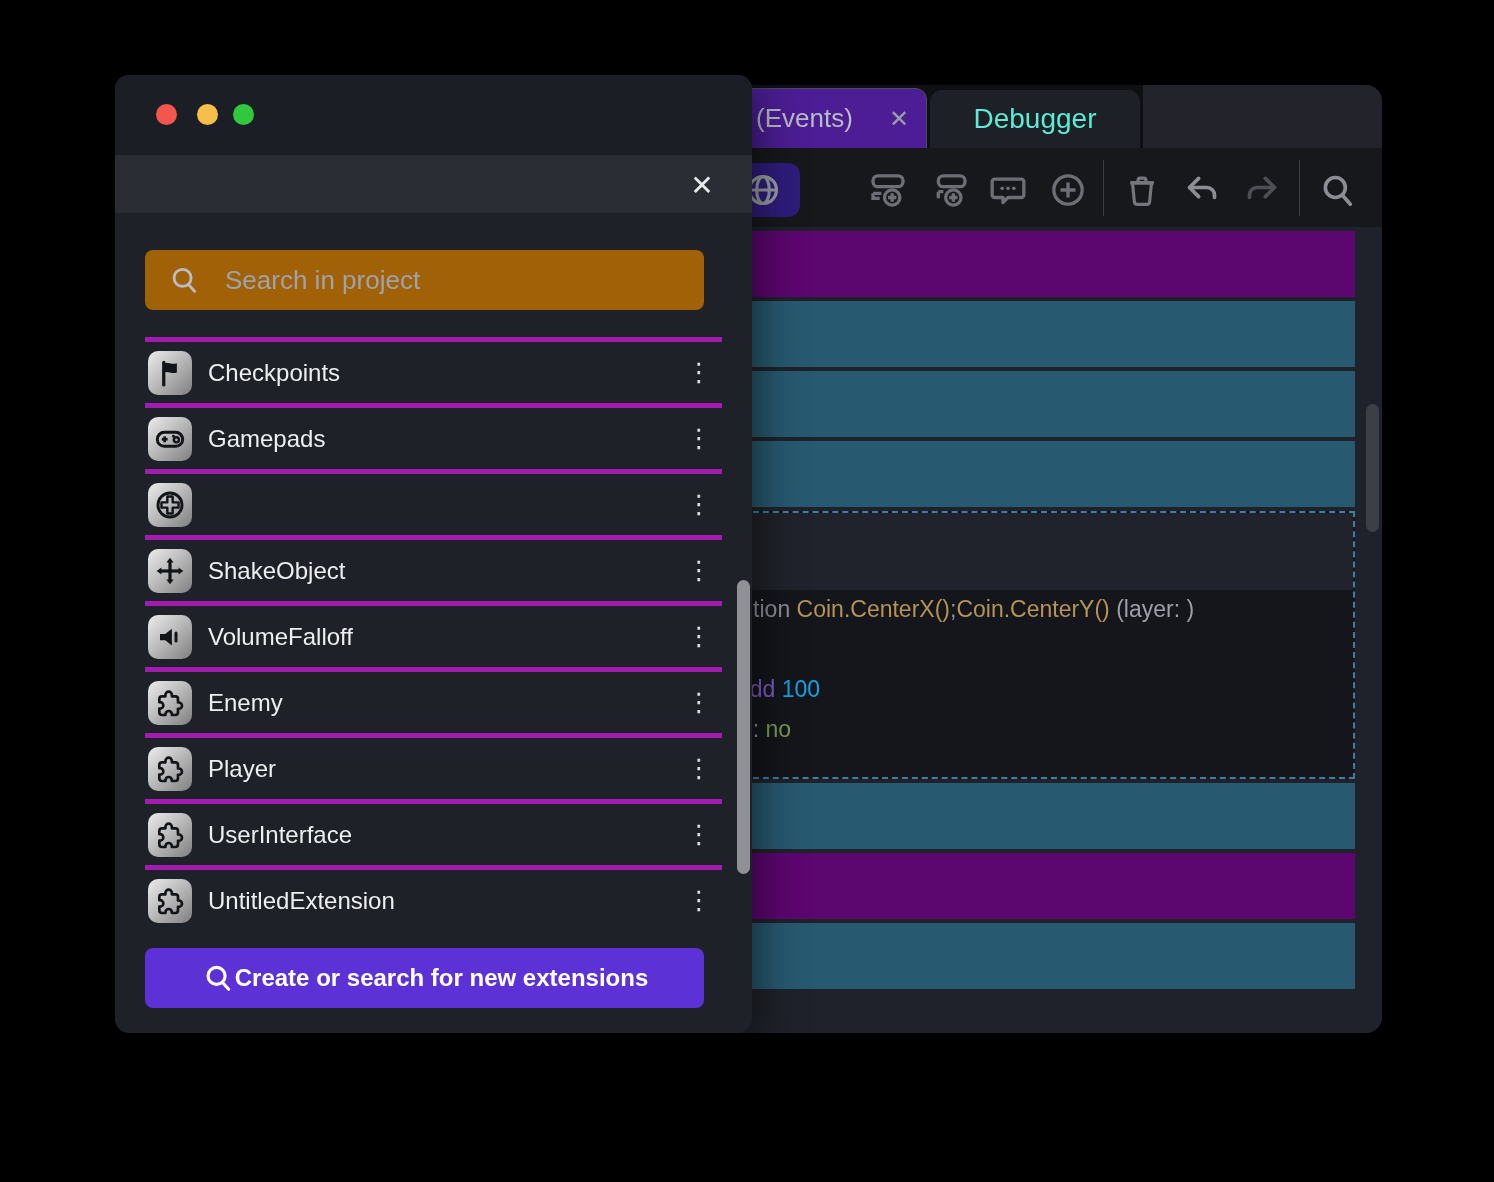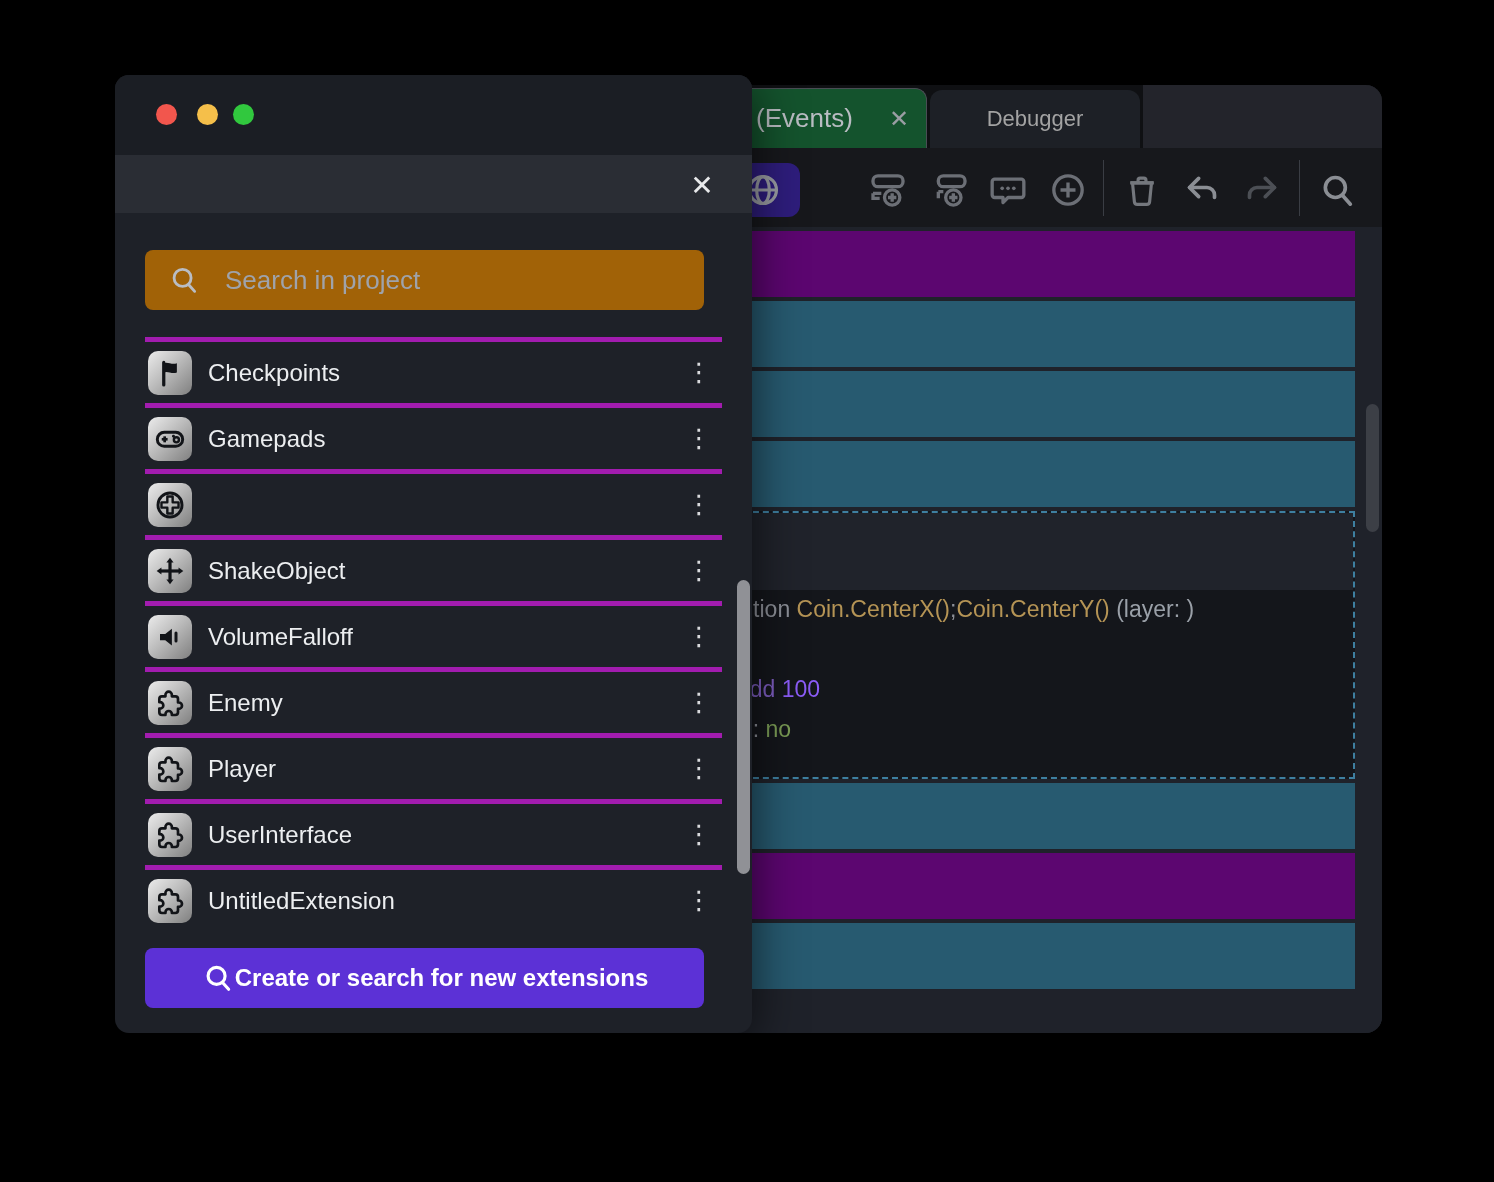--- a/index.html
+++ b/index.html
@@ -5,27 +5,27 @@
   html,body{margin:0;padding:0;background:#000;width:1494px;height:1182px;
     font-family:"Liberation Sans","DejaVu Sans",sans-serif;overflow:hidden;position:relative;}
   *{box-sizing:border-box;}
 
   
   .app-window{position:absolute;left:600px;top:85px;width:782px;height:948px;
     background:#1f222a;border-radius:16px;overflow:hidden;}
   .tabstrip{position:absolute;left:0;top:0;width:100%;height:63px;background:#0f1013;}
   .controls-section{position:absolute;left:543px;top:0;width:239px;height:63px;background:#23242b;}
   .tab{position:absolute;display:flex;align-items:center;}
-  .tab-active{left:100px;top:3px;width:227px;height:60px;background:#14532d;
+  .tab-active{left:100px;top:3px;width:227px;height:60px;background:#4c1d95;
     border:1px solid #4a4d54;border-bottom:none;border-radius:12px 12px 0 0;text-align:right;}
   .tab-active .tab-label{position:absolute;left:55px;font-size:26px;color:#b9bcc2;}
   .tab-close{position:absolute;left:182px;top:14px;width:32px;height:32px;font-size:24px;color:#9a9da3;
     display:flex;align-items:center;justify-content:center;cursor:pointer;}
   .tab-inactive{left:330px;top:5px;width:210px;height:58px;background:#1d2026;border-radius:12px 12px 0 0;justify-content:center;}
-  .tab-inactive .tab-label{font-size:22px;color:#a3a3a3;}
+  .tab-inactive .tab-label{font-size:28px;color:#5eead4;}
 
   .toolbar{position:absolute;left:0;top:63px;width:100%;height:79px;background:#17181c;}
   .tool-btn{position:absolute;top:22px;width:40px;height:40px;display:flex;align-items:center;justify-content:center;cursor:pointer;}
   .tool-sep{position:absolute;top:12px;width:1px;height:56px;background:#3a3d44;}
   .globe-btn{position:absolute;left:140px;top:15px;width:60px;height:54px;background:#2e1d7c;border-radius:12px;
     display:flex;align-items:center;cursor:pointer;}
 
   .content{position:absolute;left:0;top:142px;width:100%;height:806px;background:#1f222a;}
   .events-col{position:absolute;left:143px;top:4px;width:612px;}
   .ev-row{height:66px;margin-bottom:4px;cursor:pointer;}
@@ -168,21 +168,21 @@
       <div>
           <div class="ev-row" style="background: rgb(92, 6, 112);"></div>
           <div class="ev-row" style="background: rgb(39, 90, 112);"></div>
           <div class="ev-row" style="background: rgb(39, 90, 112);"></div>
           <div class="ev-row" style="background: rgb(39, 90, 112);"></div>
         </div>
 
       <div class="selected-event">
         <div class="cond-zone"></div>
         <div class="code-line" style="left:3px;top:81px"><span style="color: rgb(141, 144, 152);">ition </span><span style="color: rgb(181, 148, 85);">Coin.CenterX()</span><span style="color: rgb(141, 144, 152);">;</span><span style="color: rgb(181, 148, 85);">Coin.CenterY()</span><span style="color: rgb(154, 160, 168);"> (layer: )</span></div>
-        <div class="code-line" style="left:-8px;top:161px"><span style="color: rgb(126, 94, 194);">add </span><span style="color: #8b5cf6; margin-top: 6px;">100</span></div>
+        <div class="code-line" style="left:-8px;top:161px"><span style="color: rgb(126, 94, 194);">add </span><span style="color: #0ea5e9; margin-top: 6px;">100</span></div>
         <div class="code-line" style="left:-5px;top:201px"><span style="color: rgb(141, 144, 152);">p: </span><span style="color: rgb(123, 156, 85);">no</span></div>
       </div>
 
       <div>
           <div class="ev-row" style="background: rgb(39, 90, 112);"></div>
           <div class="ev-row" style="background: rgb(92, 6, 112);"></div>
           <div class="ev-row" style="background: rgb(39, 90, 112);"></div>
         </div>
     </div>
     <div class="win-scrollthumb"></div>

